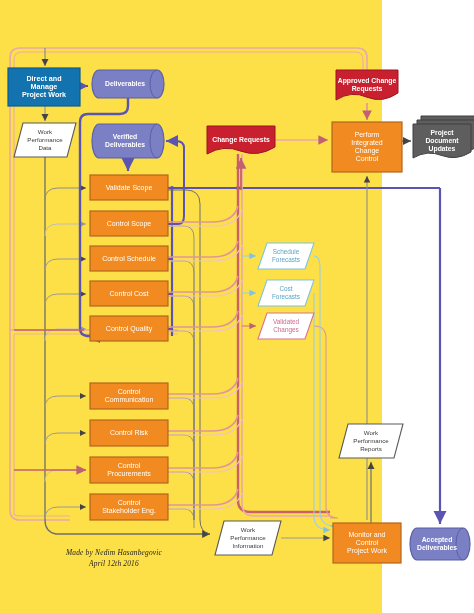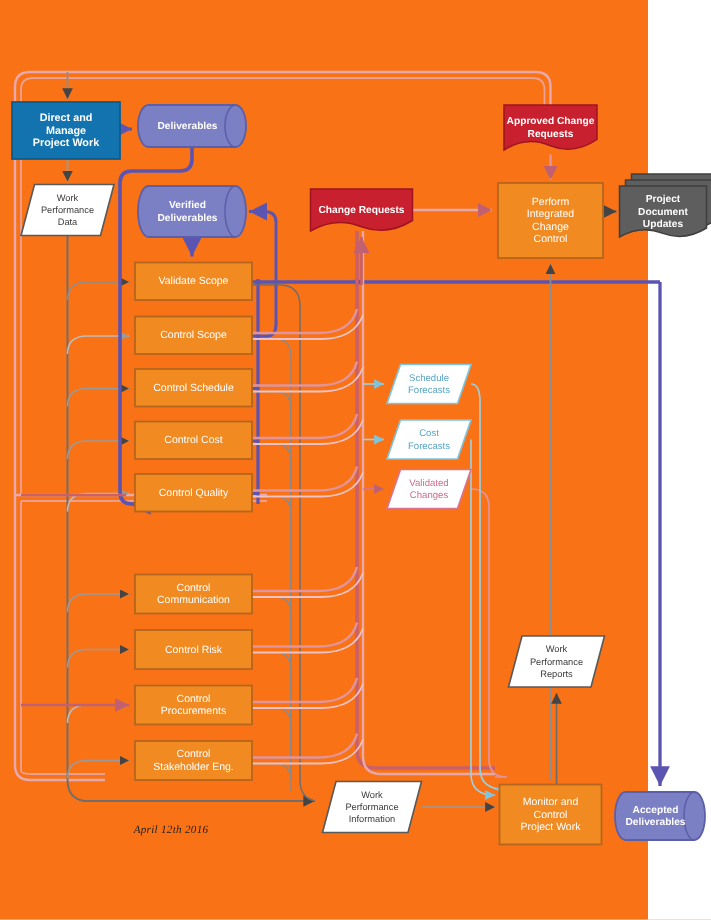--- a/index.html
+++ b/index.html
@@ -1,18 +1,18 @@
 <!DOCTYPE html>
 <html><head>
 <meta charset="utf-8">
 <style>
   html,body{margin:0;padding:0;background:#ffffff;}
   body{width:474px;height:613px;overflow:hidden;
        font-family:"Liberation Sans","DejaVu Sans",sans-serif;}
-  #stage{position:relative;width:432px;height:613px;background:#f97316;}
+  #stage{position:relative;width:382px;height:613px;background:#fde047;}
   svg#diagram{position:absolute;top:0;left:0;width:474px;height:613px;}
   .nodeLabel{font-family:"Liberation Sans","DejaVu Sans",sans-serif;
              text-anchor:middle;dominant-baseline:middle;}
   .lbl-white{fill:#ffffff;font-size:7.2px;font-weight:bold;}
   .lbl-white-sm{fill:#ffffff;font-size:6.8px;font-weight:bold;}
   .lbl-orange-txt{fill:#ffffff;font-size:7px;}
   .lbl-dark{fill:#3a3a3a;font-size:6.2px;}
   .lbl-blue{fill:#58a5c8;font-size:6.4px;}
   .lbl-pink{fill:#d06a8a;font-size:6.4px;}
   .credit{position:absolute;left:24px;top:548px;width:180px;
@@ -259,15 +259,16 @@
         <text x="286" y="288.9" class="nodeLabel lbl-blue"><tspan x="286" dy="0">Cost</tspan><tspan x="286" dy="8.2">Forecasts</tspan></text>
         <text x="286" y="321.9" class="nodeLabel lbl-pink"><tspan x="286" dy="0">Validated</tspan><tspan x="286" dy="8.2">Changes</tspan></text>
         <text x="371" y="432.8" class="nodeLabel lbl-dark"><tspan x="371" dy="0">Work</tspan><tspan x="371" dy="8.2">Performance</tspan><tspan x="371" dy="8.2">Reports</tspan></text>
         <text x="248" y="529.8" class="nodeLabel lbl-dark"><tspan x="248" dy="0">Work</tspan><tspan x="248" dy="8.2">Performance</tspan><tspan x="248" dy="8.2">Information</tspan></text>
         <text x="367" y="534.8" class="nodeLabel lbl-orange-txt"><tspan x="367" dy="0">Monitor and</tspan><tspan x="367" dy="8.2">Control</tspan><tspan x="367" dy="8.2">Project Work</tspan></text>
         <text x="437" y="539.9" class="nodeLabel lbl-white-sm"><tspan x="437" dy="0">Accepted</tspan><tspan x="437" dy="8.2">Deliverables</tspan></text>
       </g>
   </svg>
 
   <div class="credit">
+    <div>Made by Nedim Hasanbegovic</div>
     <div>April 12th 2016</div>
   </div>
 </div>
 
 </body></html>

